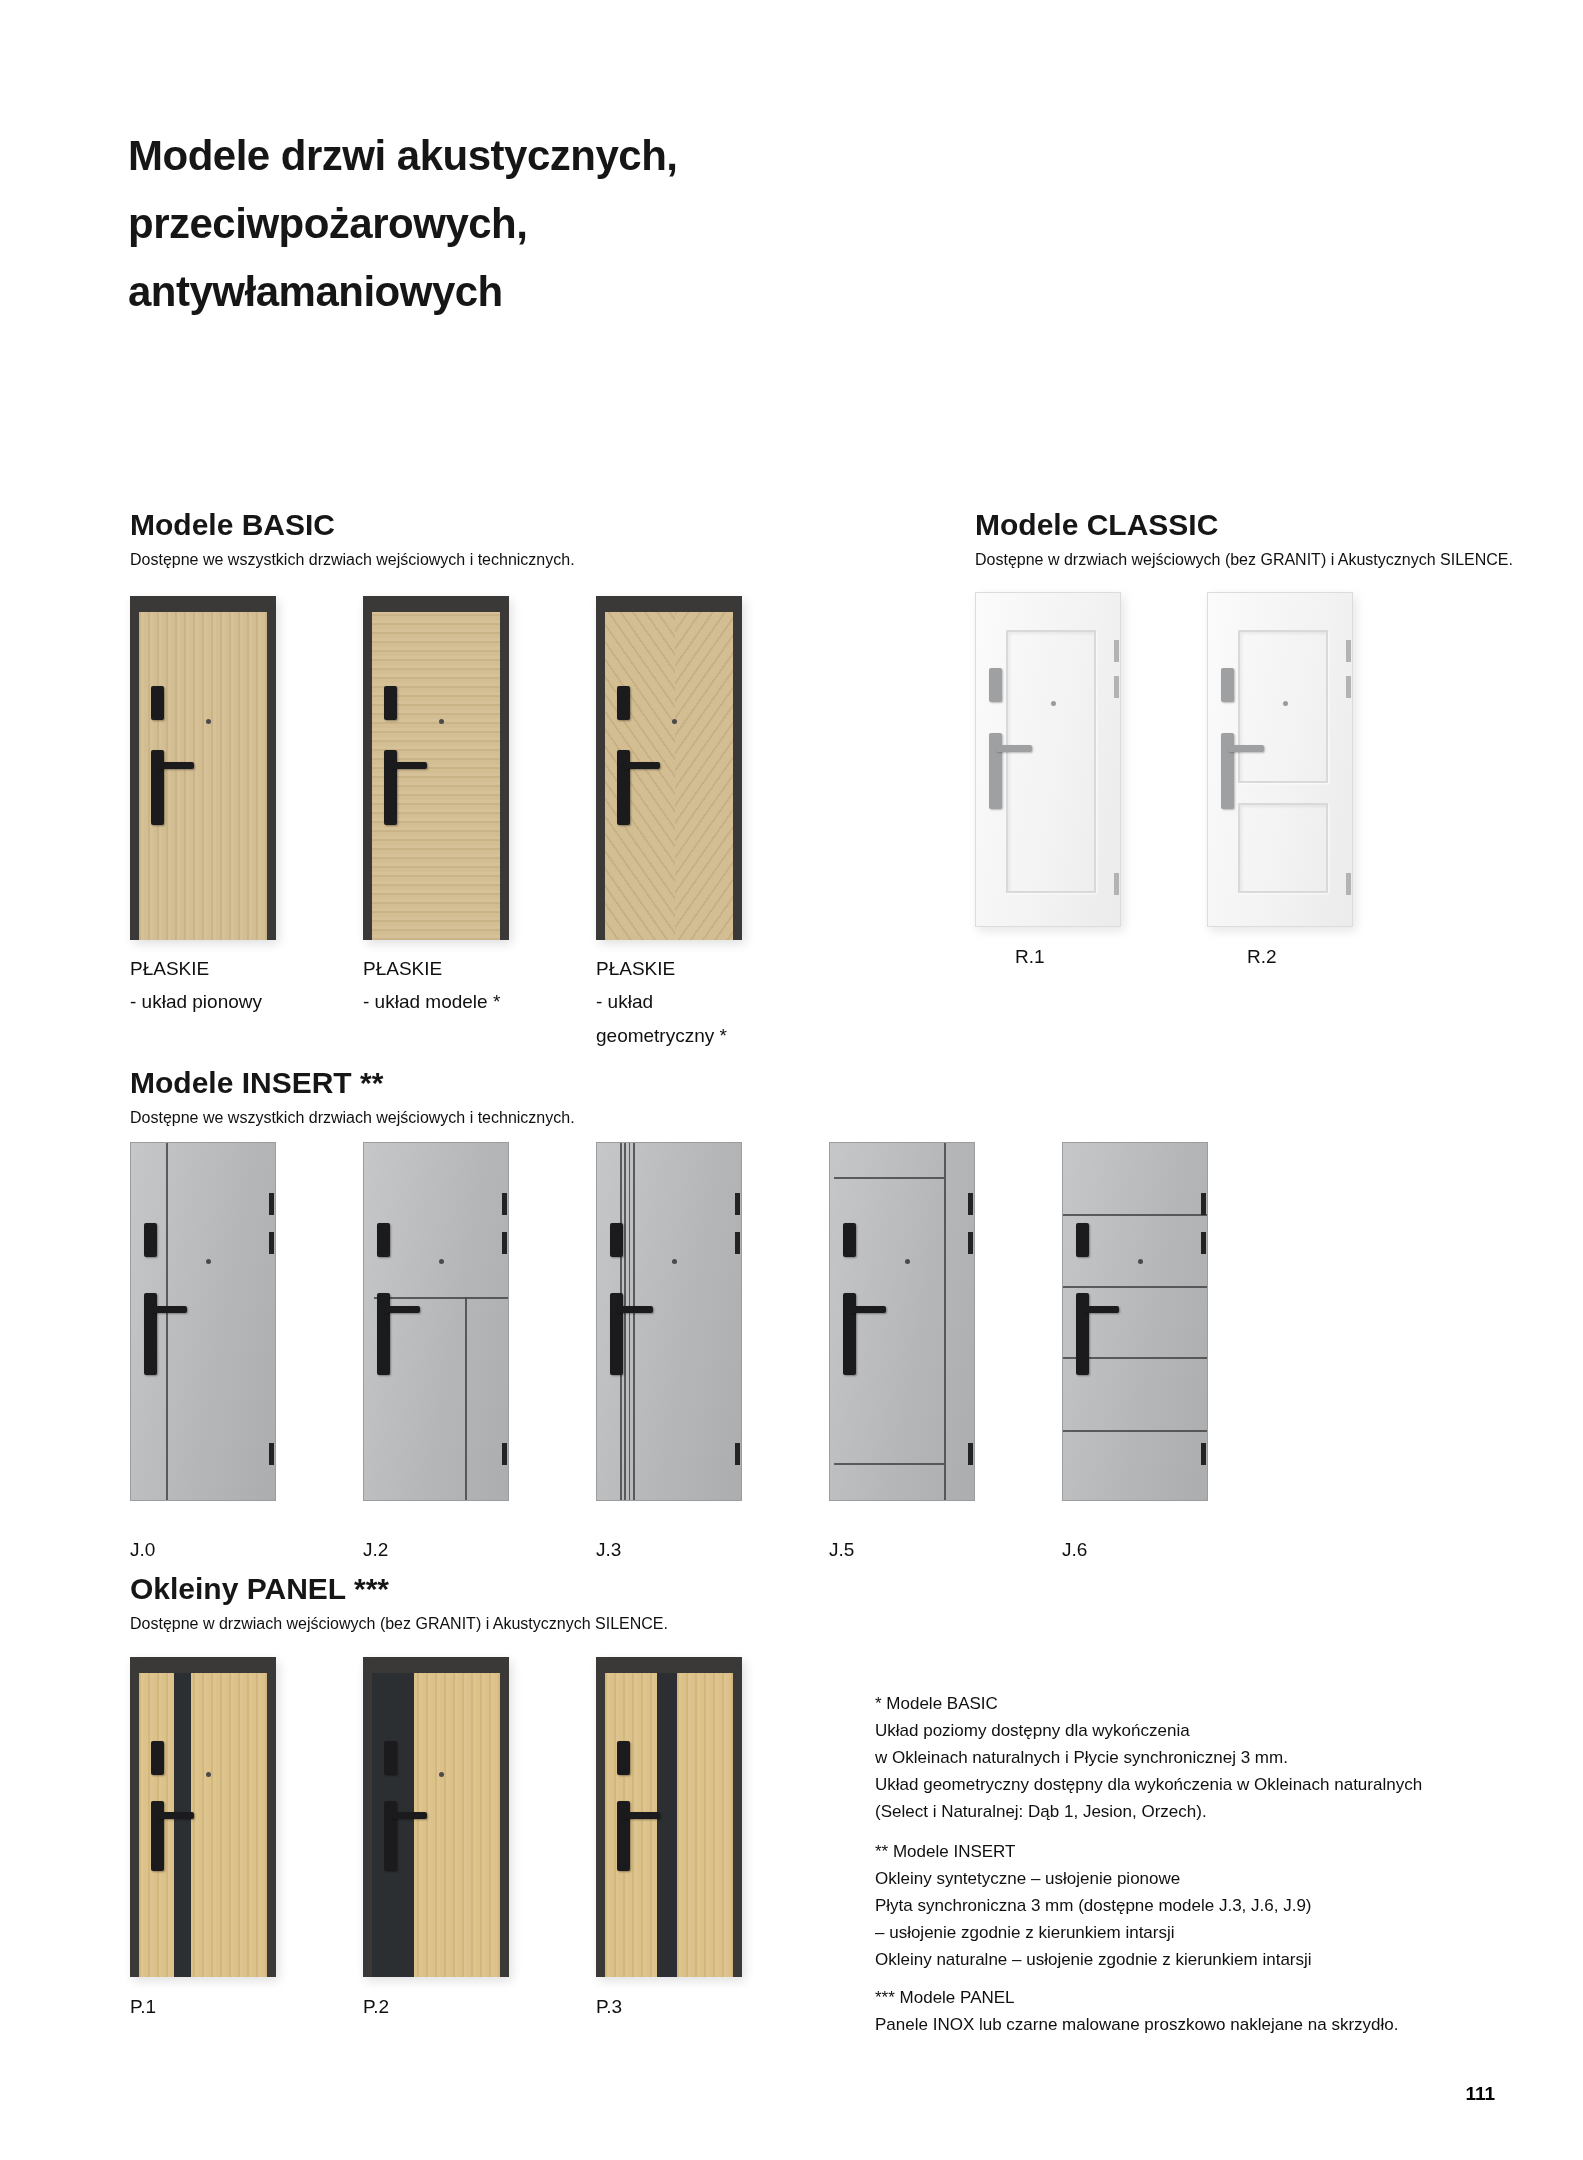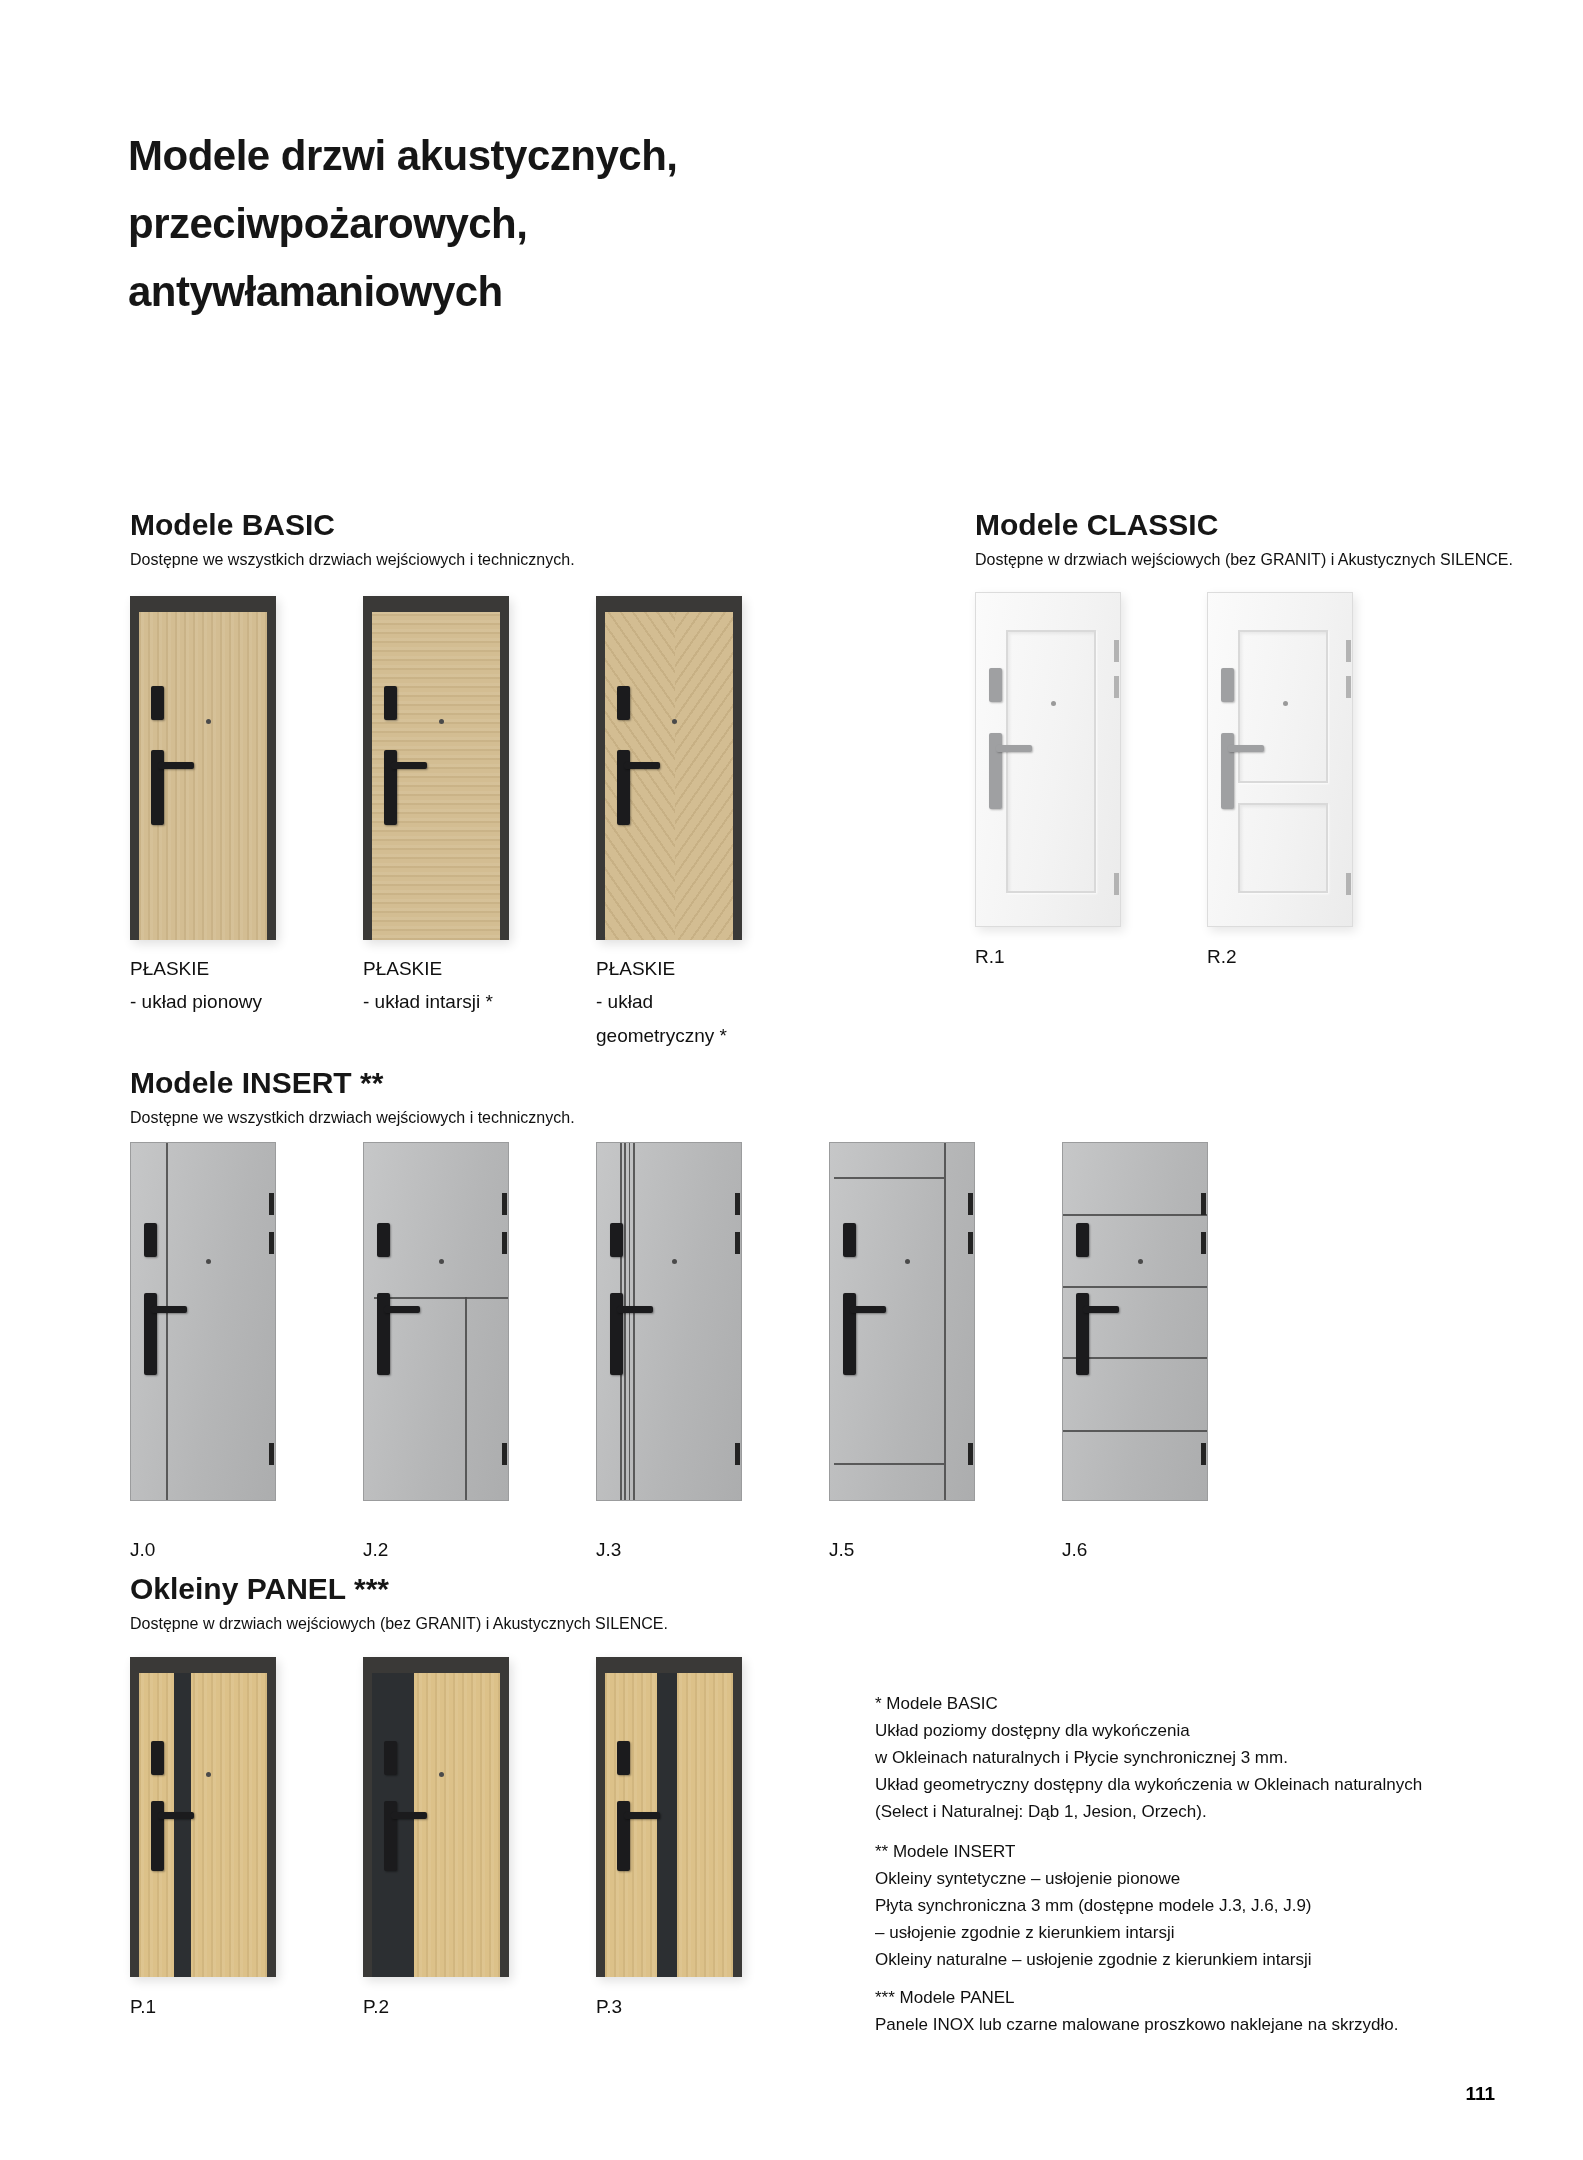--- a/index.html
+++ b/index.html
@@ -16,21 +16,21 @@
 
   
   figure.fig{position:absolute;margin:0;width:146px;}
   figure.fig.classic-w{width:146px;}
   .dwrap{position:relative;width:100%;}
   .row1 .dwrap{height:344px;}
   .rowc .dwrap{height:335px;}
   .row2 .dwrap{height:359px;}
   .row3 .dwrap{height:320px;}
   .cap{font-size:19px;line-height:1.75;color:#101010;margin-top:12px;}
-  .rowc .cap{margin-top:13px;}
+  .rowc .cap{margin-top:13px;margin-left:40px;}
   .row2 .cap{margin-top:32px;}
   .row3 .cap{margin-top:13px;}
 
   .door{position:absolute;inset:0;box-sizing:border-box;}
 
   
   .framed{border:16px solid #3a3937;border-left-width:9px;border-right-width:9px;border-bottom-width:0;
           box-shadow:3px 4px 10px rgba(0,0,0,.12);}
   .wood{background-color:#d3bd92;}
   .wood2{background-color:#dcc189;}
@@ -103,21 +103,21 @@
     <div class="dwrap">
       <div class="door framed wood hgrain">
         <span class="hw lock blk"></span>
         <span class="hw plate blk"></span>
         <span class="hw lever blk"></span>
         <span class="peep"></span>
       </div>
     </div>
     <figcaption class="cap">
       <div>PŁASKIE</div>
-      <div>- układ intarsji *</div>
+      <div>- układ modele *</div>
     </figcaption>
   </figure>
 
   <figure class="fig row1" style="left:596px;top:596px">
     <div class="dwrap">
       <div class="door framed wood chevron">
         <span class="hw lock blk"></span>
         <span class="hw plate blk"></span>
         <span class="hw lever blk"></span>
         <span class="peep"></span>

